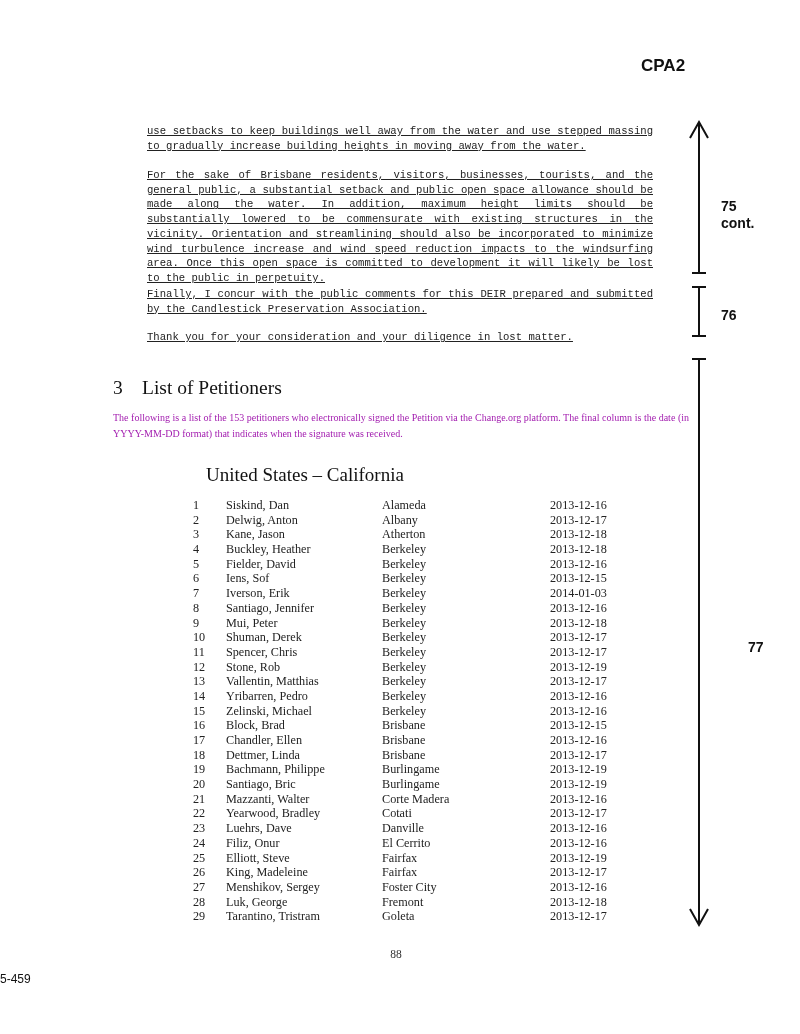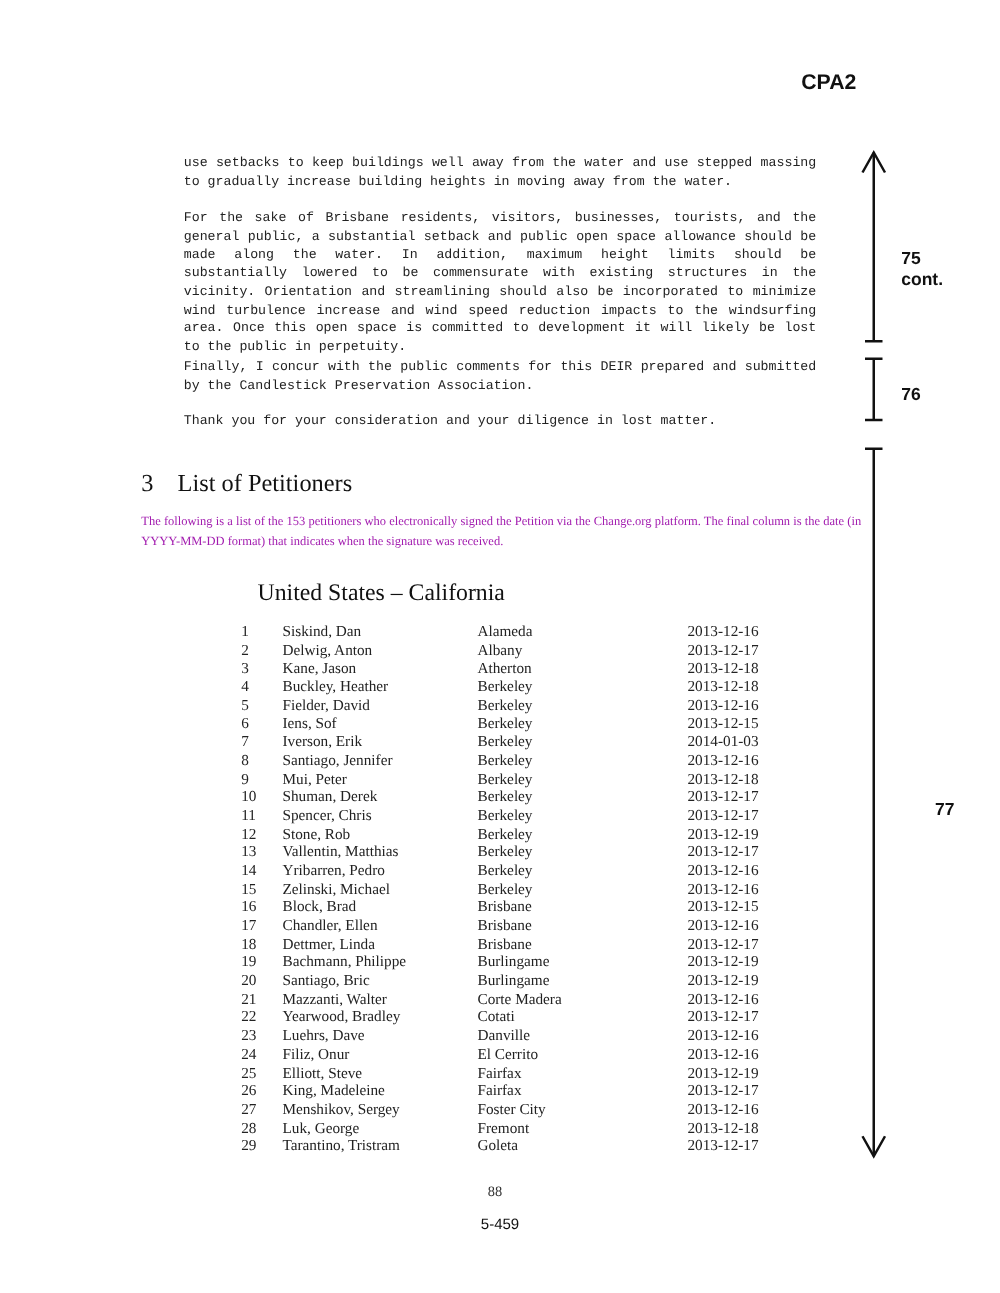--- a/index.html
+++ b/index.html
@@ -10,20 +10,21 @@
     .header-code {
       position: absolute; top: 56px; left: 641px;
       font-family: "Liberation Sans", sans-serif; font-weight: bold; font-size: 17px;
       color: #111;
     }
     .mono {
       position: absolute; left: 147px; width: 506px;
       font-family: "Liberation Mono", "DejaVu Sans Mono", monospace;
       font-size: 10.6px; line-height: 14.7px; color: #222;
       text-align: justify;
+      text-decoration: underline;
     }
     .mono p { margin: 0; }
     .p1 { top: 124px; }
     .p2 { top: 168px; }
     .p3 { top: 287px; }
     .p4 { top: 330px; }
     .section-title {
       position: absolute; top: 377px; left: 113px;
       font-family: "Liberation Serif", "DejaVu Serif", serif; font-size: 19.5px; color: #111;
     }
@@ -45,21 +46,21 @@
     .row span { position: absolute; top: 0; }
     .c-num { left: 0; }
     .c-name { left: 33px; }
     .c-city { left: 189px; }
     .c-date { left: 357px; }
     .page-num {
       position: absolute; top: 948px; left: 0; width: 792px; text-align: center;
       font-family: "Liberation Serif", "DejaVu Serif", serif; font-size: 11.5px; color: #333;
     }
     .doc-num {
-      position: absolute; top: 972px; left: 0; width: 800px; text-align: center;
+      position: absolute; top: 972px; left: 0; width: 800px; 
       font-family: "Liberation Sans", sans-serif; font-size: 12px; color: #111;
     }
     .annot-label {
       position: absolute; font-family: "Liberation Sans", sans-serif; font-weight: bold;
       font-size: 14px; line-height: 17px; color: #111;
     }
     .markers { position: absolute; left: 0; top: 0; }
   </style>
 </head>
 <body>

